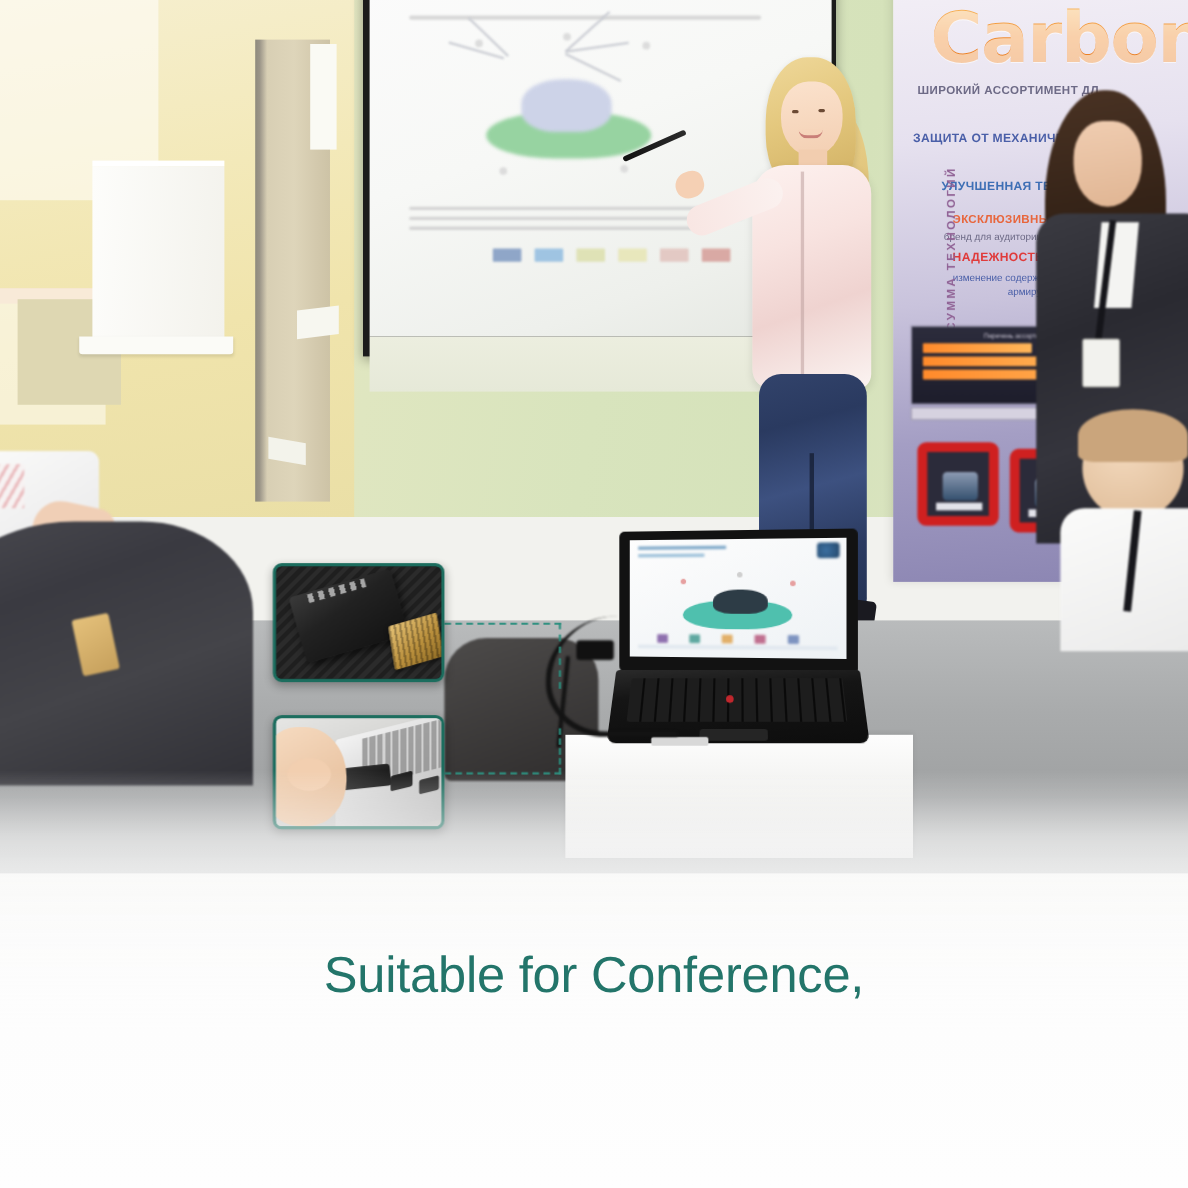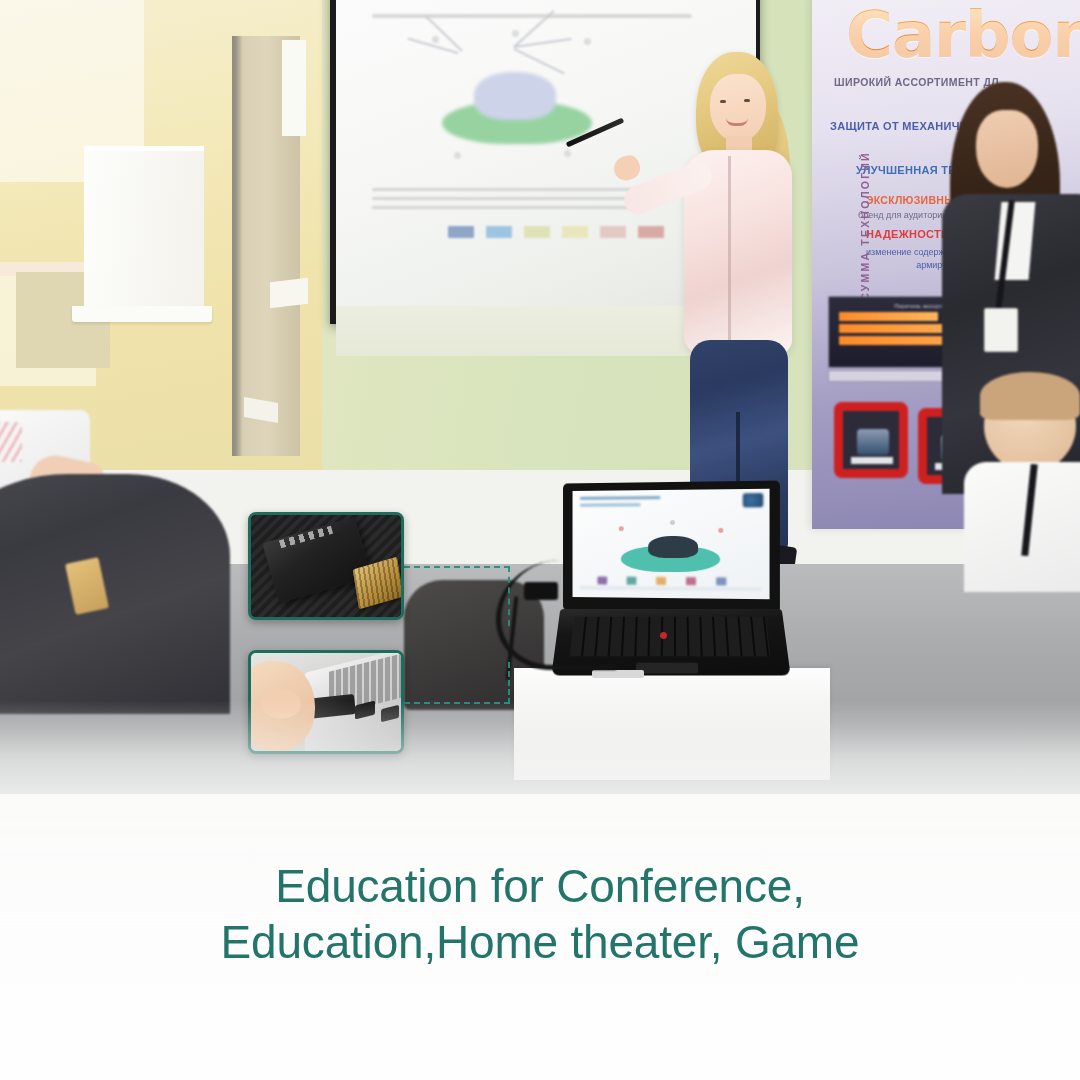--- a/index.html
+++ b/index.html
@@ -459,18 +459,17 @@
     <div class="in2-port"></div>
     <div class="in2-port2"></div>
     <div class="in2-plug"></div>
     <div class="in2-hand"></div>
     <div class="in2-thumb"></div>
   </div>
 
   <div class="fade-bottom"></div>
 
   <div class="headline">
-    <span class="l1">Education for Conference,</span>
-    <span class="l2">Education,Home theater, Game</span>
+    <span class="l1">Suitable for Conference,</span>
   </div>
 
 
 </div>
 
 </body></html>

